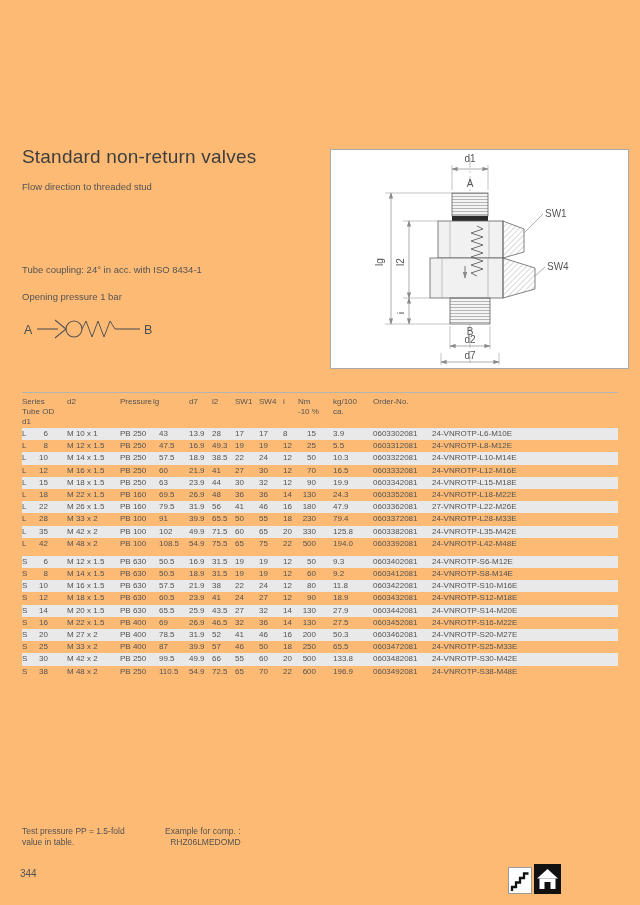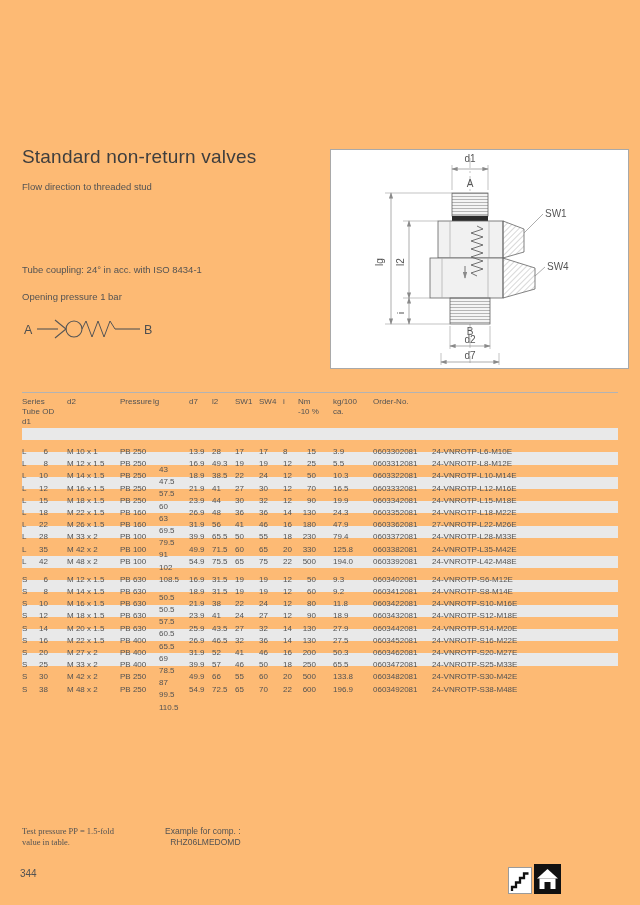--- a/index.html
+++ b/index.html
@@ -26,24 +26,24 @@
     display:grid;
     grid-template-columns:12px 33px 53px 33px 36px 23px 23px 24px 24px 15px 35px 40px 59px 1fr;
   }
   .thead { border-top:1px solid #b3b3b3; padding-top:4px; height:36px; box-sizing:border-box; }
   .hc { line-height:10px; }
   .hc-merged { grid-column:1 / 3; }
   .trow { height:12.2px; line-height:12.2px; align-items:center; }
   .trow.stripe { background:#e9e9e9; }
   .tgroup + .tgroup { margin-top:6px; }
   .c1 { text-align:right; padding-right:19px; }
-  .c4 { padding-left:6px;margin-top:36px; }
+  .c4 { padding-left:6px; }
   .c10 { text-align:right; padding-right:17px; }
 
-  .note-left { left:22px; top:826px; font-size:8.5px; line-height:10.5px;font-family:Liberation Serif, serif; }
+  .note-left { left:22px; top:826px; font-size:8.5px; line-height:10.5px; }
   .note-right { left:165px; top:826px; font-size:8.5px; line-height:10.5px;text-align:right; }
   .pagenum { left:20px; top:868px; font-size:10px; }
   .icon-stairs { left:508px; top:867px; width:24px; height:27px; background:#fff; border:1px solid #9b9b9b; box-sizing:border-box; }
   .icon-home { left:534px; top:864px; width:27px; height:30px; background:#111; }
   svg text { font-family:"Liberation Sans", sans-serif; }
 </style>
 </head>
 <body>
 
 <div class="page">

